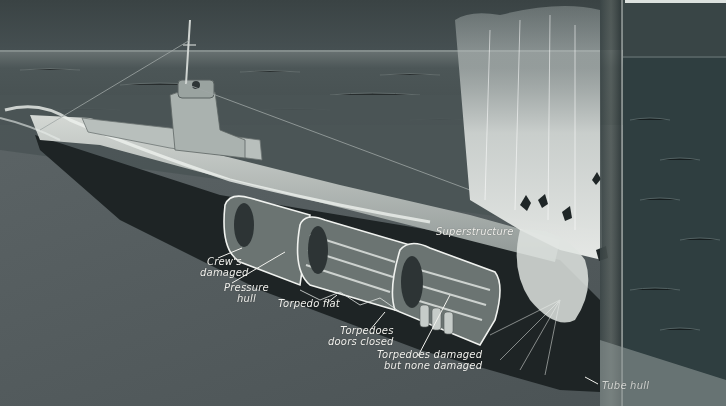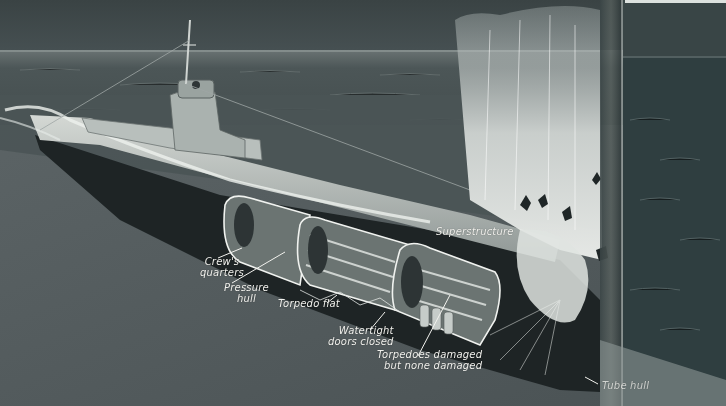--- a/index.html
+++ b/index.html
@@ -153,31 +153,31 @@
   <rect x="625" y="0" width="101" height="3" fill="#dde2df"></rect>
   <g stroke="#8fa09f" stroke-width="0.8" opacity="0.5">
     <path d="M630 120 q20 -4 40 0 M660 160 q20 -4 40 0 M640 200 q20 -4 40 0 M680 240 q20 -4 40 0 M630 290 q25 -4 50 0 M660 330 q20 -4 40 0"></path>
   </g>
 
   <path d="M600 340 L726 380 L726 406 L600 406 Z" fill="#8d9796" opacity="0.6"></path>
 </svg>
 
 <div class="label center" style="left:184px;top:256px;">
   <div>Crew's</div>
-  <div>quarters</div>
+  <div>damaged</div>
 </div>
 <div class="label center" style="left:208px;top:282px;text-align:center;">
   <div>Pressure</div>
   <div>hull</div>
 </div>
 <div class="label left" style="left:278px;top:298px;">
   <div>Torpedo flat</div>
 </div>
 <div class="label left" style="left:320px;top:325px;">
-  <div>Watertight</div>
+  <div>Torpedoes</div>
   <div style="padding-left:8px;">doors closed</div>
 </div>
 <div class="label left" style="left:377px;top:349px;">
   <div>Torpedoes damaged</div>
   <div>but none damaged</div>
 </div>
 <div class="label left" style="left:436px;top:226px;">
   <div>Superstructure</div>
 </div>
 <div class="label left" style="left:602px;top:380px;opacity:0.75;">

